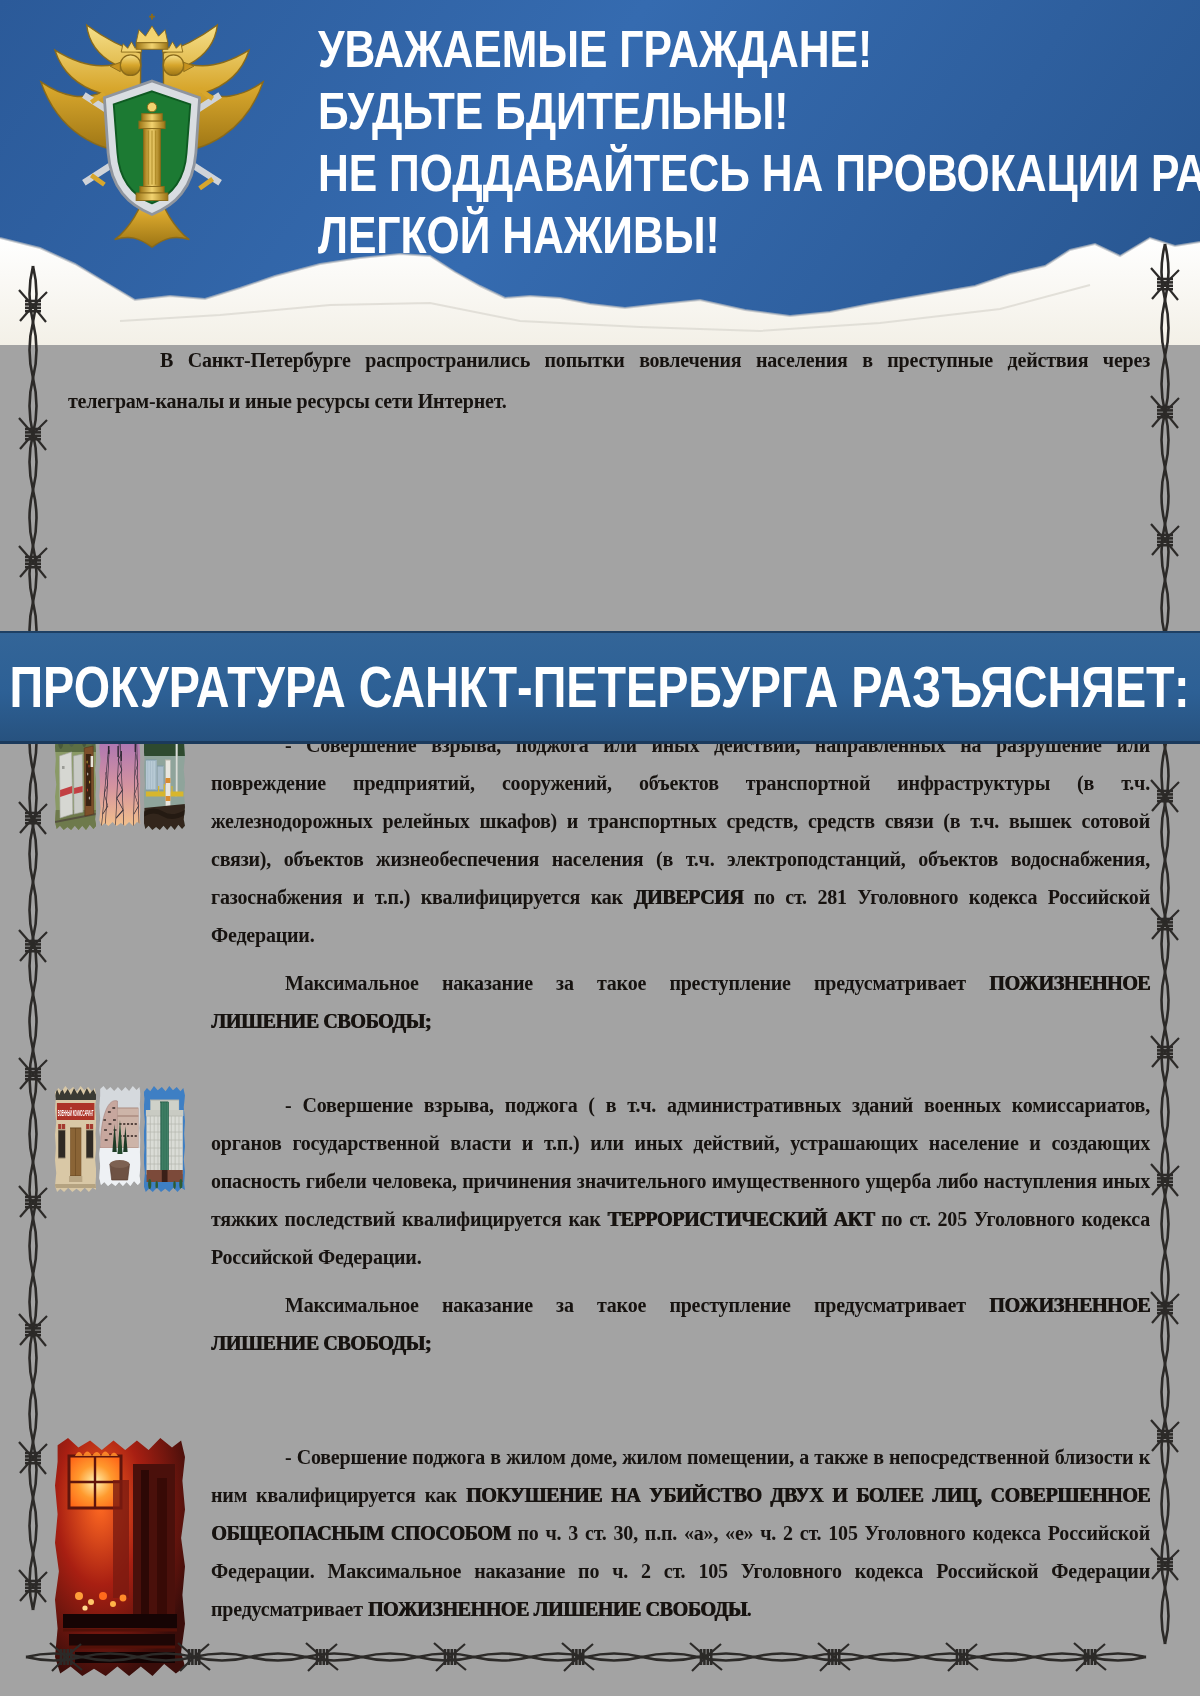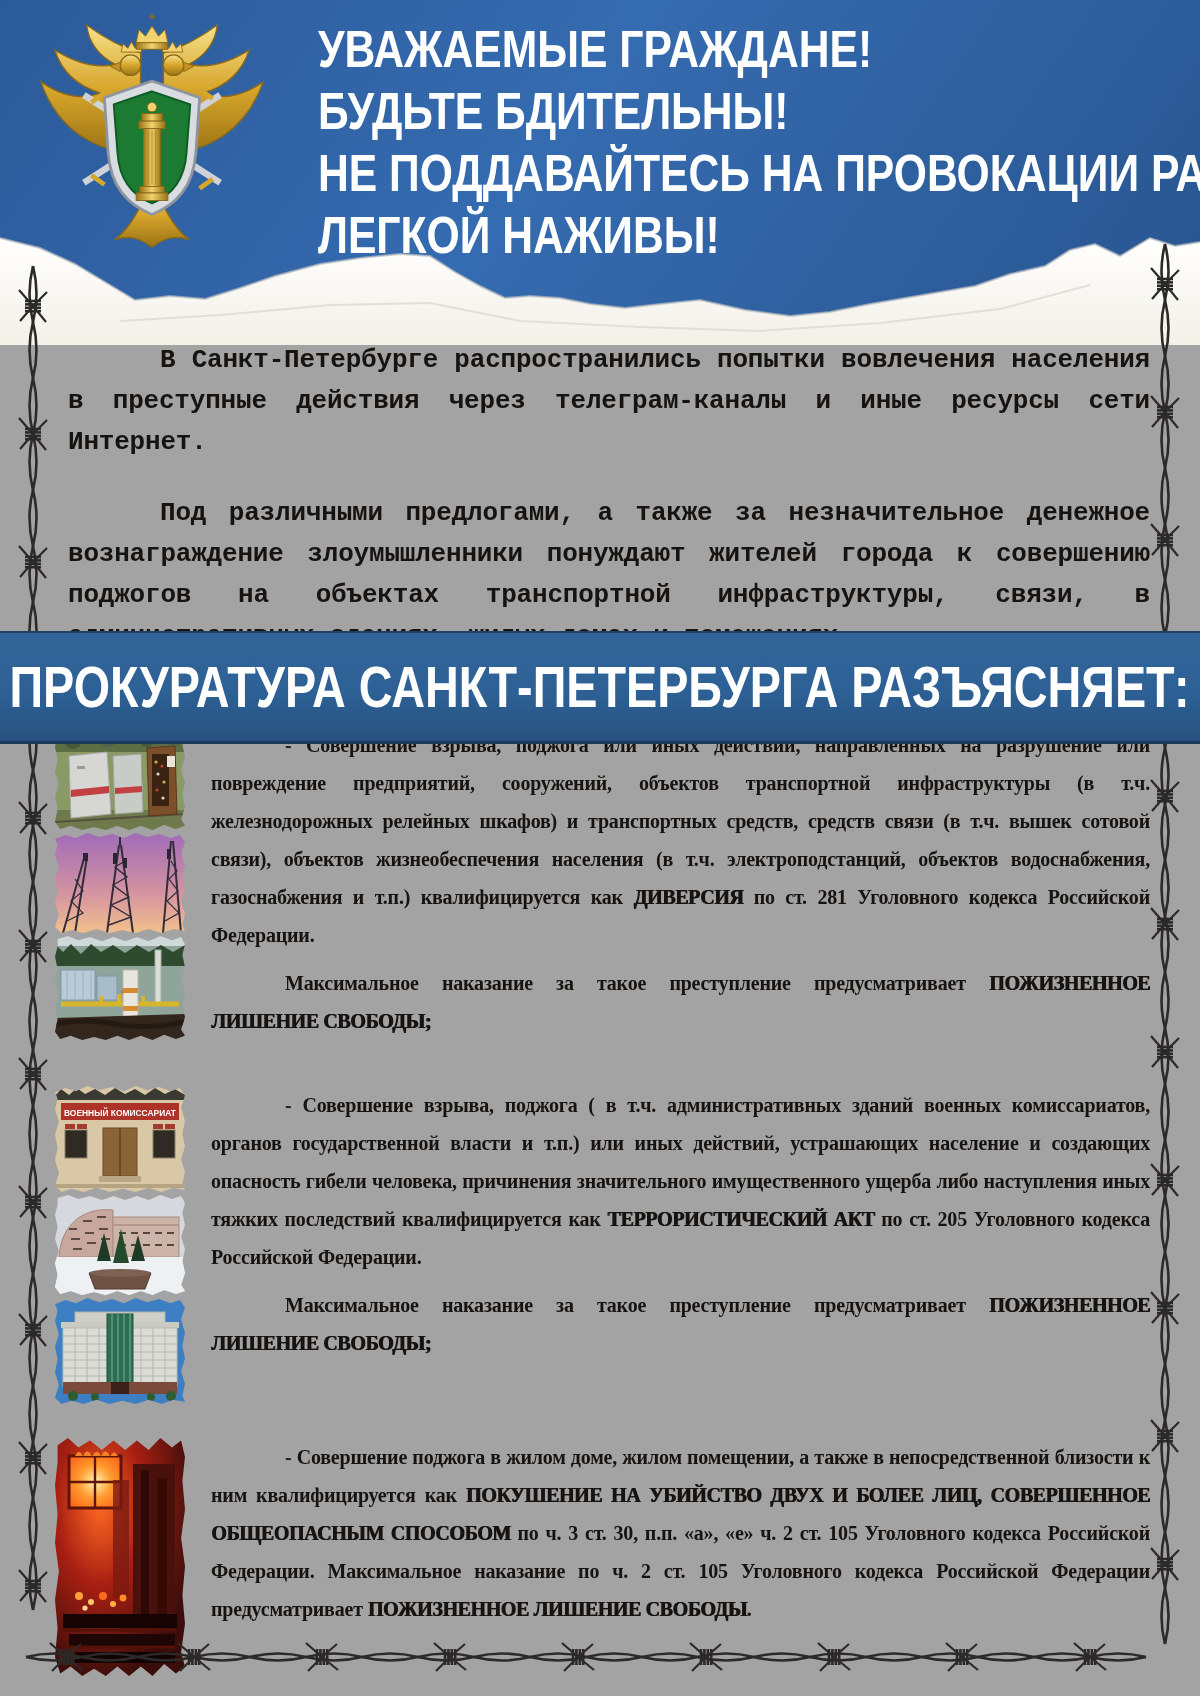--- a/index.html
+++ b/index.html
@@ -11,35 +11,35 @@
           background:linear-gradient(125deg,#2b5a99 0%,#356bb0 45%,#2e5f9e 75%,#27558f 100%);}
   .emblem{position:absolute;left:26px;top:4px;width:252px;height:252px;}
   .headlines{position:absolute;left:318px;top:18px;color:#ffffff;
              font-family:"Liberation Sans",sans-serif;font-weight:700;}
   .headline-line{font-size:52px;line-height:62px;white-space:nowrap;
                  transform:scaleX(0.82);transform-origin:left center;letter-spacing:0;}
   .tear{position:absolute;left:0;bottom:0;width:1200px;height:120px;}
 
   
   .intro{position:absolute;left:68px;top:340px;width:1082px;z-index:2;}
-  .intro p{margin:0 0 30px 0;font-size:26px;line-height:41px;font-weight:700;
-           color:#171310;text-align:justify;text-indent:92px;letter-spacing:-0.2px;font-family:Liberation Mono, monospace;}
+  .intro p{margin:0 0 30px 0;font-size:20px;line-height:41px;font-weight:700;
+           color:#171310;text-align:justify;text-indent:92px;letter-spacing:-0.2px;}
 
   
   .banner{position:absolute;left:0;top:607px;width:1200px;height:108px;z-index:3;
           background:linear-gradient(180deg,#336598 0%,#2d6095 55%,#27527f 100%);
           border-top:2px solid #1e4064;border-bottom:3px solid #1b3a5c;
           display:flex;align-items:center;justify-content:center;margin-top:24px;}
   .banner-title{color:#ffffff;font-family:"Liberation Sans",sans-serif;font-weight:700;
                 font-size:57px;white-space:nowrap;transform:scaleX(0.82);letter-spacing:0;}
 
   
   .section{position:absolute;left:55px;width:1095px;display:flex;gap:26px;z-index:2;}
   .sec1{top:726px;} .sec2{top:1086px;} .sec3{top:1390px;margin-top:48px;}
-  .thumb-col{flex:0 0 130px;width:130px;display:flex;flex-direction:column;gap:3px;}
+  .thumb-col{flex:0 0 130px;width:130px;display:flex;flex-direction:row;gap:3px;}
   .thumb{width:130px;display:block;}
   .clipA{clip-path:polygon(2% 3%,10% 0%,18% 4%,27% 1%,36% 5%,45% 1%,54% 5%,63% 1%,72% 5%,81% 0%,90% 4%,97% 1%,100% 8%,98% 18%,100% 30%,97% 42%,100% 54%,98% 66%,100% 78%,97% 90%,100% 96%,93% 99%,84% 95%,75% 100%,66% 96%,57% 100%,48% 96%,39% 100%,30% 97%,21% 100%,12% 96%,4% 99%,0% 92%,2% 80%,0% 68%,3% 56%,0% 44%,2% 32%,0% 20%,2% 10%);}
   .clipB{clip-path:polygon(0% 6%,8% 2%,16% 5%,25% 0%,34% 4%,44% 1%,53% 5%,62% 0%,71% 4%,80% 1%,89% 5%,96% 2%,100% 9%,97% 20%,100% 33%,98% 45%,100% 57%,97% 69%,100% 81%,98% 92%,100% 98%,91% 96%,82% 100%,72% 96%,62% 100%,52% 97%,42% 100%,32% 96%,22% 100%,13% 97%,5% 100%,0% 94%,3% 82%,0% 70%,2% 58%,0% 46%,3% 34%,0% 22%,2% 12%);}
   .text-col{flex:1;font-size:20px;line-height:38px;font-weight:700;color:#171310;
             text-align:justify;letter-spacing:-0.2px;}
   .text-col p{margin:0 0 10px 0;text-indent:74px;}
   .run-strong{text-shadow:0.8px 0 0 currentColor;letter-spacing:-0.4px;}
 
   
   .wire{position:absolute;overflow:visible;z-index:2;}
@@ -112,21 +112,20 @@
         </linearGradient>
       </defs>
       <polygon fill="url(#tearG)" points="0,13 40,23 75,39 105,57 135,75 170,71 205,74 240,63 275,51 320,39 360,33 400,29 430,31 455,47 480,61 505,73 530,71 560,73 590,79 625,83 660,79 700,75 745,85 790,91 830,87 870,79 905,73 940,67 975,61 1010,49 1045,41 1070,25 1095,19 1120,31 1150,13 1175,21 1200,17 1200,120 0,120"></polygon>
       <polyline fill="none" stroke="#b5b9bf" stroke-width="2" opacity="0.7" points="0,13 40,23 75,39 105,57 135,75 170,71 205,74 240,63 275,51 320,39 360,33 400,29 430,31 455,47 480,61 505,73 530,71 560,73 590,79 625,83 660,79 700,75 745,85 790,91 830,87 870,79 905,73 940,67 975,61 1010,49 1045,41 1070,25 1095,19 1120,31 1150,13 1175,21 1200,17"></polyline>
       <polyline fill="none" stroke="#dcdad2" stroke-width="2" opacity="0.8" points="120,96 220,90 330,80 430,78 520,96 640,102 760,106 880,98 1000,84 1090,60"></polyline>
     </svg>
   </div>
 
   <div class="intro">
     <p>В Санкт-Петербурге распространились попытки вовлечения населения в преступные действия через телеграм-каналы и иные ресурсы сети Интернет.</p>
-    <p>Под различными предлогами, а также за незначительное денежное вознаграждение злоумышленники понуждают жителей города к совершению поджогов на объектах транспортной инфраструктуры, связи, в административных зданиях, жилых домах и помещениях.</p>
   </div>
 
   <div class="banner">
     <div class="banner-title">ПРОКУРАТУРА САНКТ-ПЕТЕРБУРГА РАЗЪЯСНЯЕТ:</div>
   </div>
 
   <div class="section sec1">
     <div class="thumb-col">
       <svg class="thumb clipA" width="130" height="104" viewBox="0 0 130 104" preserveAspectRatio="none">
         <rect width="130" height="104" fill="#8a9a66"></rect>

